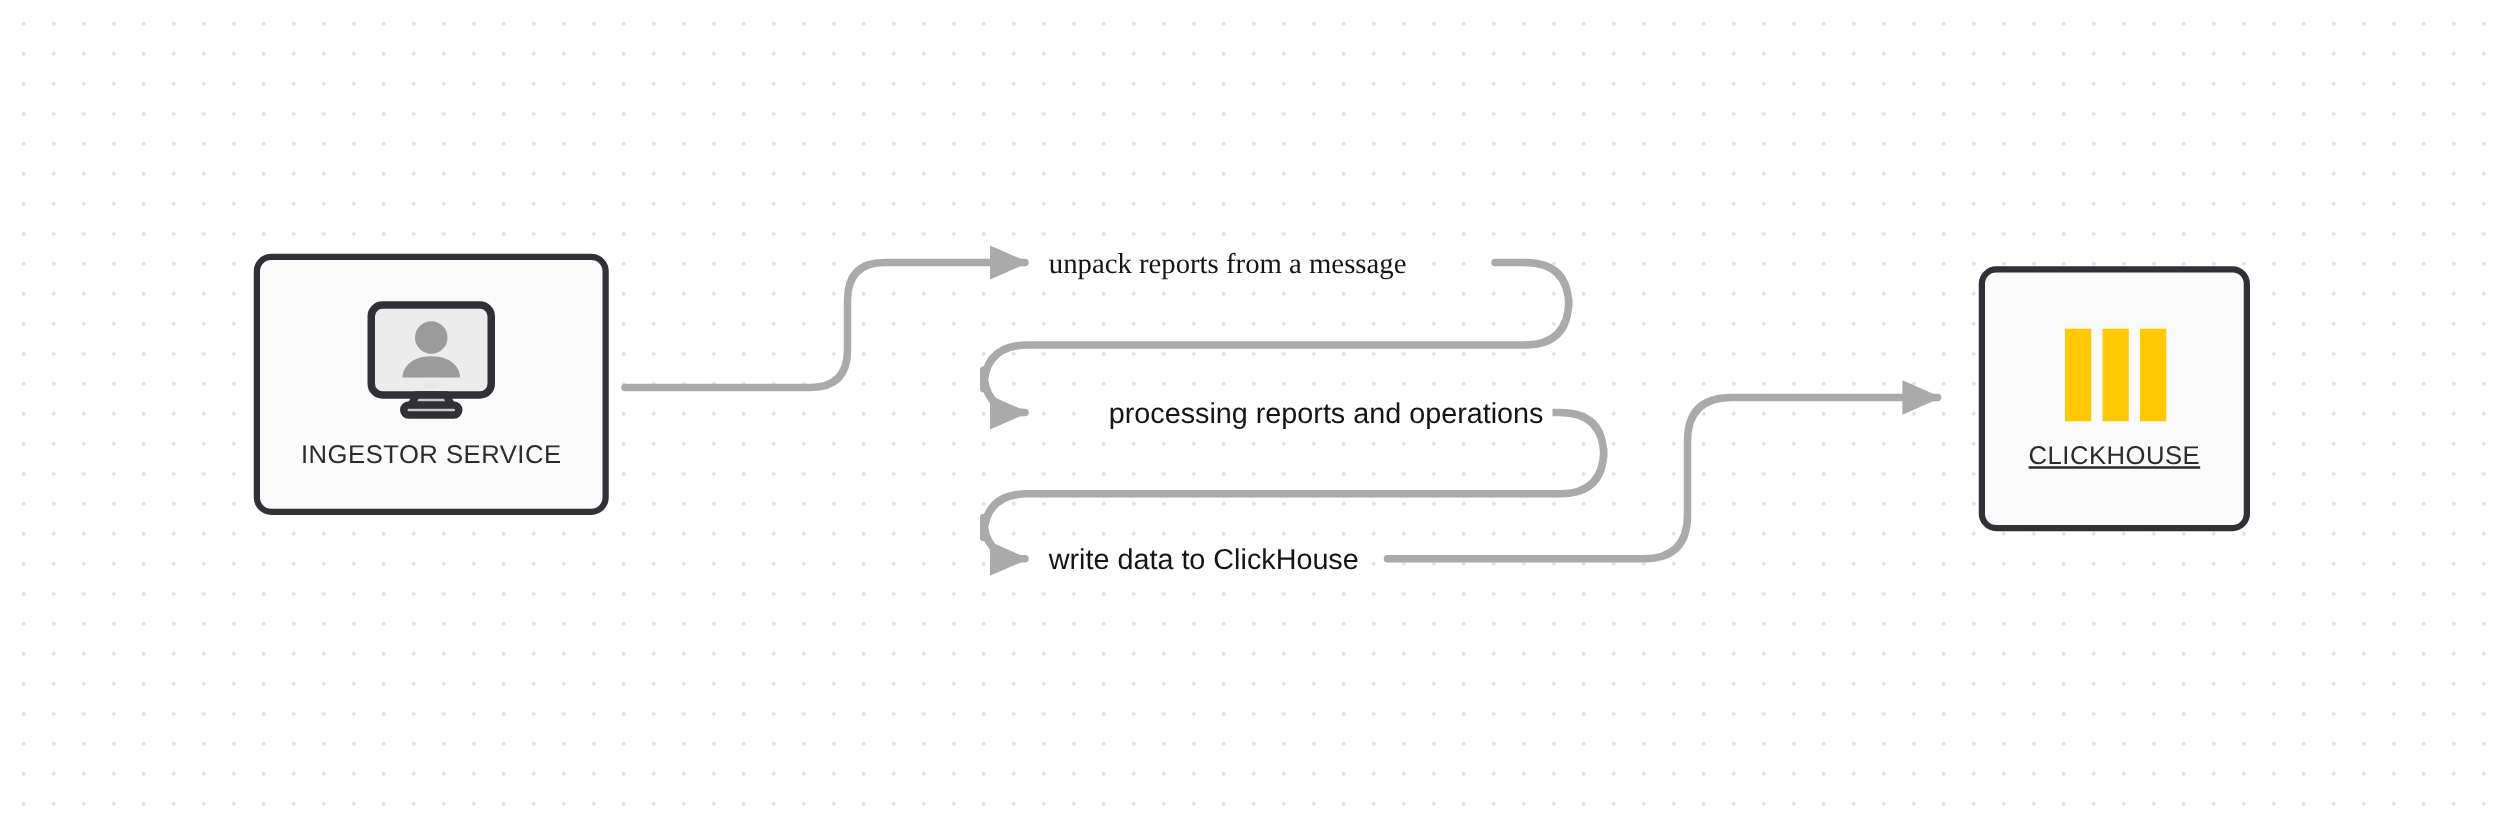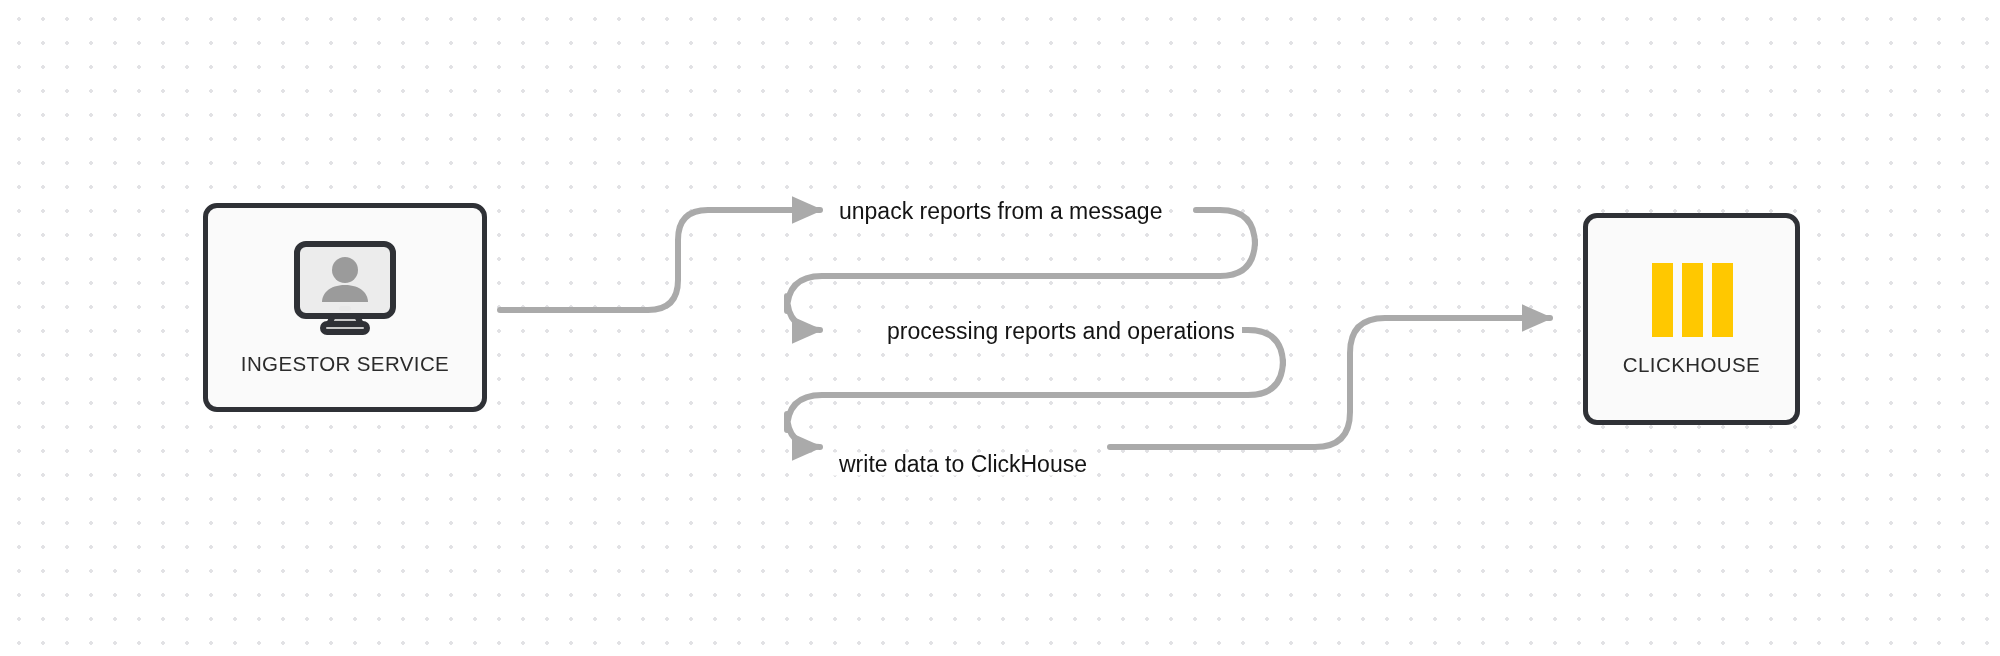--- a/index.html
+++ b/index.html
@@ -54,38 +54,38 @@
     height: 212px;
   }
   .node-label {
     font-size: 20.5px;
     letter-spacing: 0.4px;
     color: #2b2b2b;
     text-align: center;
     white-space: nowrap;
   }
   #node-ingestor .node-label { margin-top: 16px; }
-  #node-clickhouse .node-label { margin-top: 14px; }
+  #node-clickhouse .node-label { margin-top: 14px; text-decoration: underline; }
 
   .monitor-icon { display: block; }
   .ch-icon { display: block; }
 
   .edge-label {
     position: absolute;
     font-size: 23px;
     color: #141414;
     white-space: nowrap;
     background: #ffffff;
     padding: 0 7px;
     line-height: 1;
     transform: translateY(-50%);
   }
-  #label-unpack     { left: 832px; top: 211px; }
+  #label-unpack     { left: 832px; top: 211px; font-family: Liberation Serif, serif; }
   #label-processing { left: 832px; top: 331px; margin-left: 48px; }
-  #label-write      { left: 832px; top: 464px; }
+  #label-write      { left: 832px; top: 448px; }
 </style>
 </head>
 <body>
 
 <div id="canvas">
 
   <svg id="wires" viewBox="0 0 2000 656" xmlns="http://www.w3.org/2000/svg">
     <defs>
       <marker id="arrowhead" viewBox="0 0 10 10" refX="9" refY="5" markerWidth="5.2" markerHeight="5.2" orient="auto-start-reverse">
         <path d="M 0 0.6 L 10 5 L 0 9.4 z" fill="#aaaaaa"></path>

